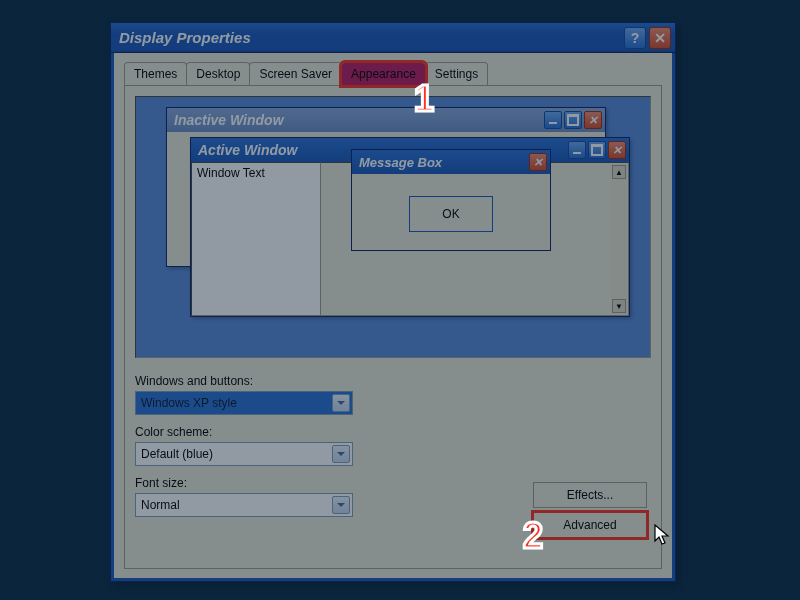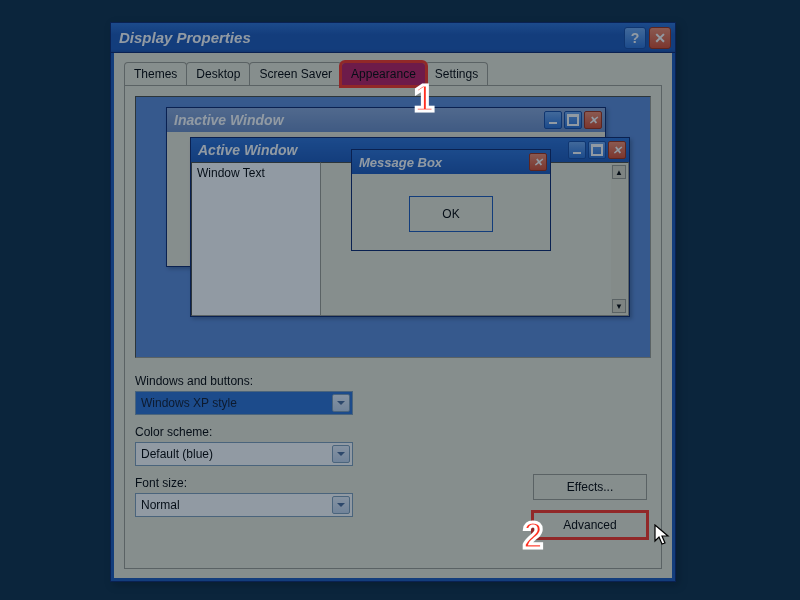--- a/index.html
+++ b/index.html
@@ -131,21 +131,21 @@
   .lbl { display:block; margin-bottom:3px; font-size:12px; }
   .combo {
     width: 218px; height: 24px; border:1px solid #7f9db9;
     background:#fff; display:flex; align-items:center; justify-content:space-between;
     padding: 0 2px 0 5px; font-size:12px;
   }
   .combo.sel { background:#2a6fd4; color:#0f172a; }
   .combo .drop { width:18px; height:18px; border:1px solid #7f9db9; border-radius:2px; background:linear-gradient(#eaf1fb,#c4d6ee); display:flex;align-items:center;justify-content:center; }
   .combo .drop::after { content:""; border:4px solid transparent; border-top-color:#4a6a9a; margin-top:3px; }
 
-  .rightbtns { position:absolute; right: 14px; bottom: 30px; display:flex; flex-direction:column; gap:12px; align-items:center; }
+  .rightbtns { position:absolute; right: 14px; bottom: 30px; display:flex; flex-direction:column; gap:4px; align-items:center; }
   .winbtn { width: 114px; height: 26px; border:1px solid #9c9a8c; background:#ece9d8; font-size:12px; position:relative; }
   .winbtn.hi { outline:3px solid #ff3020; outline-offset:-1px; }
   .spot {
     position:absolute; right: -4px; top: -16px;
     width: 48px; height: 48px; border-radius: 50%;
     background: radial-gradient(circle,#fff176 0%,#fdd835 55%, rgba(253,216,53,0) 72%);
     z-index: -1;
   }
 
   

